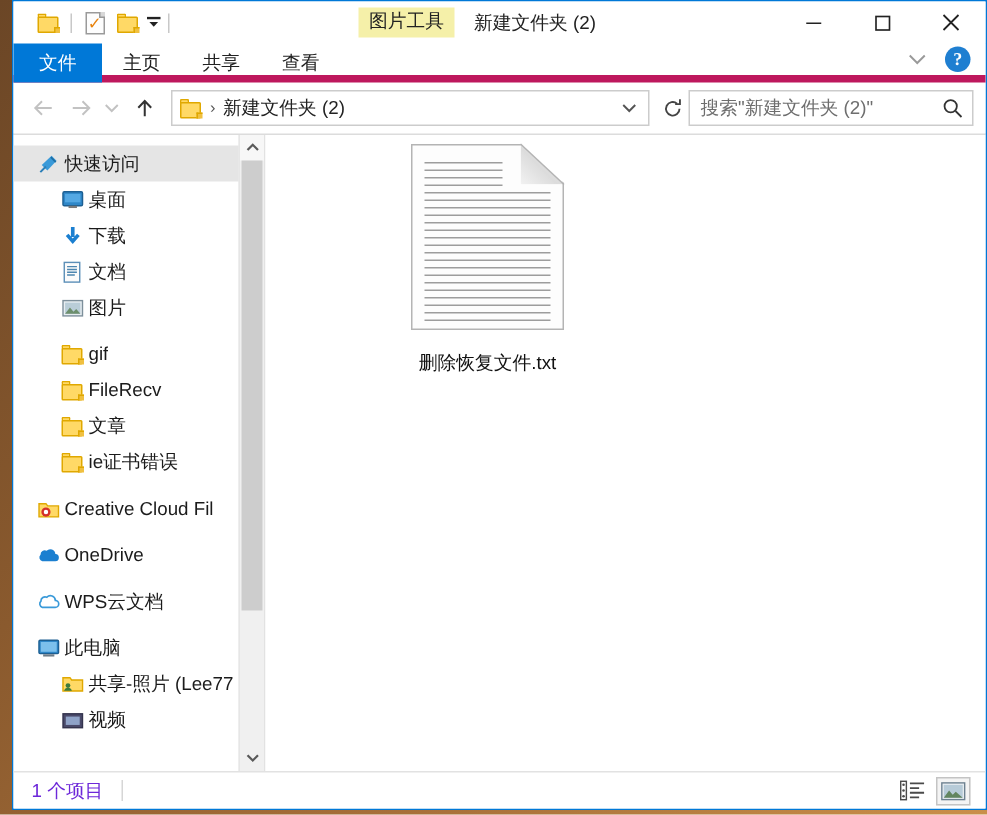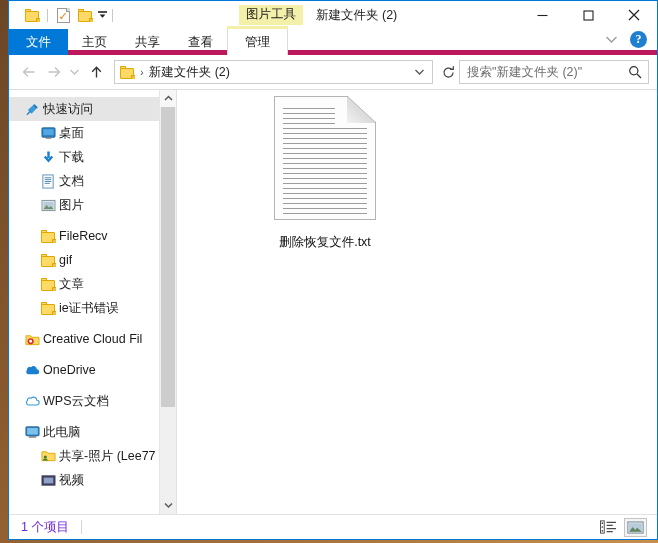--- a/index.html
+++ b/index.html
@@ -310,21 +310,20 @@
           </svg>
       </div>
     </div>
   </div>
 
   <div class="ribbonbar">
     <div class="rtab file">文件</div>
     <div class="rtab">主页</div>
     <div class="rtab">共享</div>
     <div class="rtab">查看</div>
-    <div class="rtab ctx">管理</div>
 
     <div class="ribbon-right">
       <div class="chev-collapse">
         <svg width="13" height="9" viewBox="0 0 13 9">
             <path d="M1.5 2 L6.5 7 L11.5 2" fill="none" stroke="#9a9a9a" stroke-width="1.3"></path>
           </svg>
       </div>
       <div class="help-ico">?</div>
     </div>
   </div>
@@ -472,32 +471,32 @@
         <div class="gap"></div>
 
         <div class="titem lvl1">
           <span class="ico">
             <span class="folder-ico">
                 <span class="tab"></span>
                 <span class="body"></span>
                 <span class="fold"></span>
               </span>
           </span>
-          <span class="lbl">FileRecv</span>
+          <span class="lbl">gif</span>
         </div>
 
         <div class="titem lvl1">
           <span class="ico">
             <span class="folder-ico">
                 <span class="tab"></span>
                 <span class="body"></span>
                 <span class="fold"></span>
               </span>
           </span>
-          <span class="lbl">gif</span>
+          <span class="lbl">FileRecv</span>
         </div>
 
         <div class="titem lvl1">
           <span class="ico">
             <span class="folder-ico">
                 <span class="tab"></span>
                 <span class="body"></span>
                 <span class="fold"></span>
               </span>
           </span>

